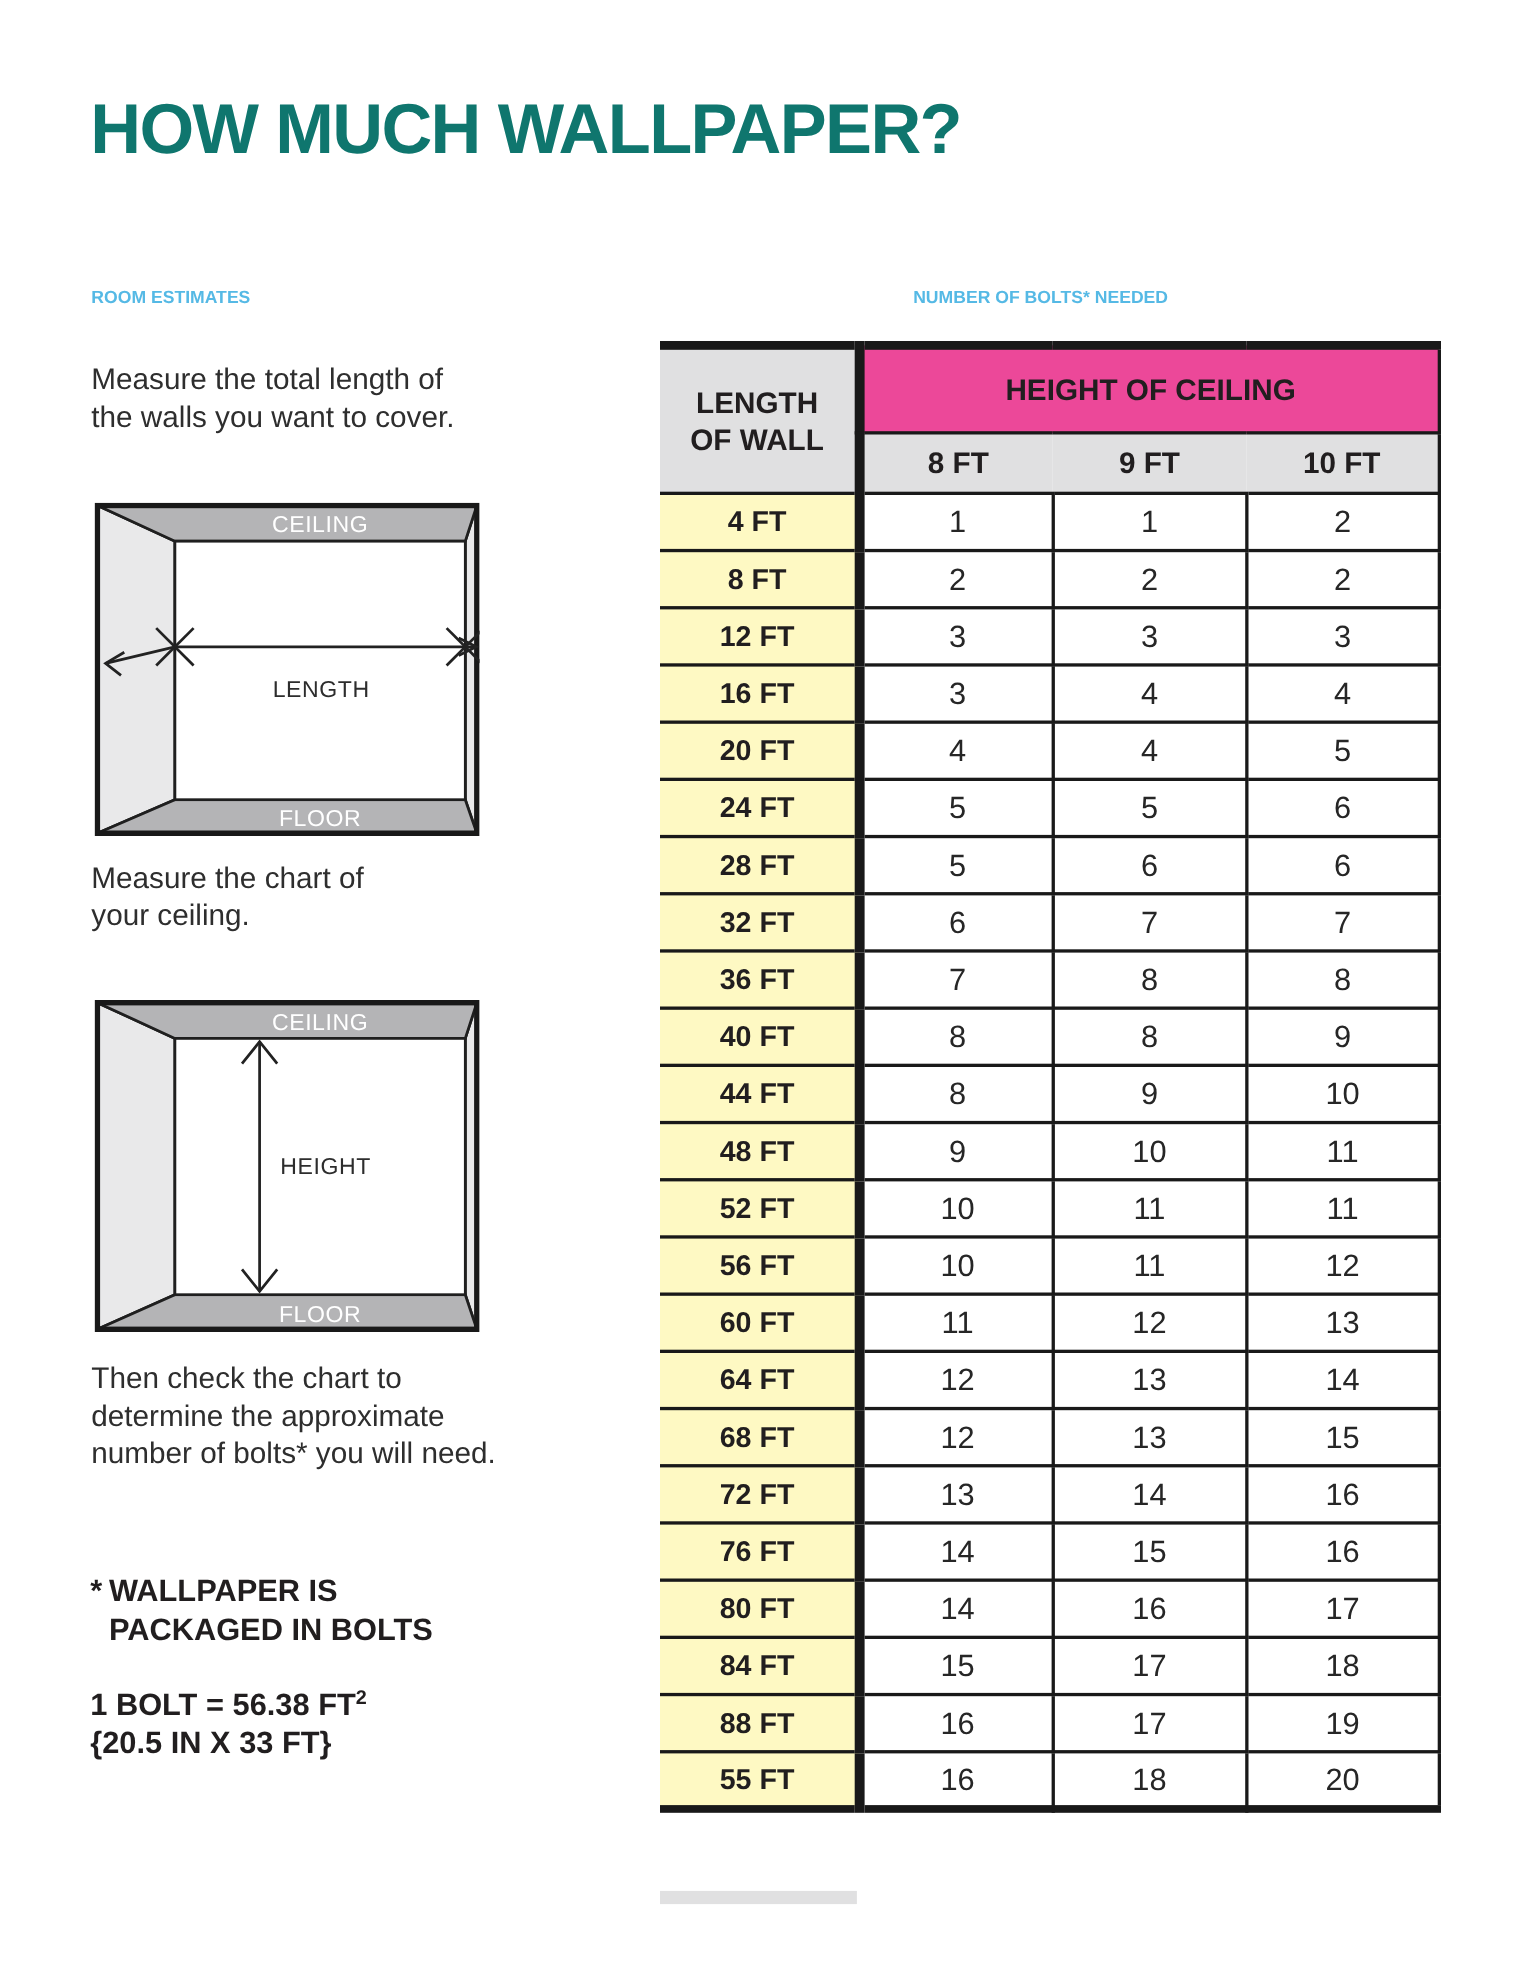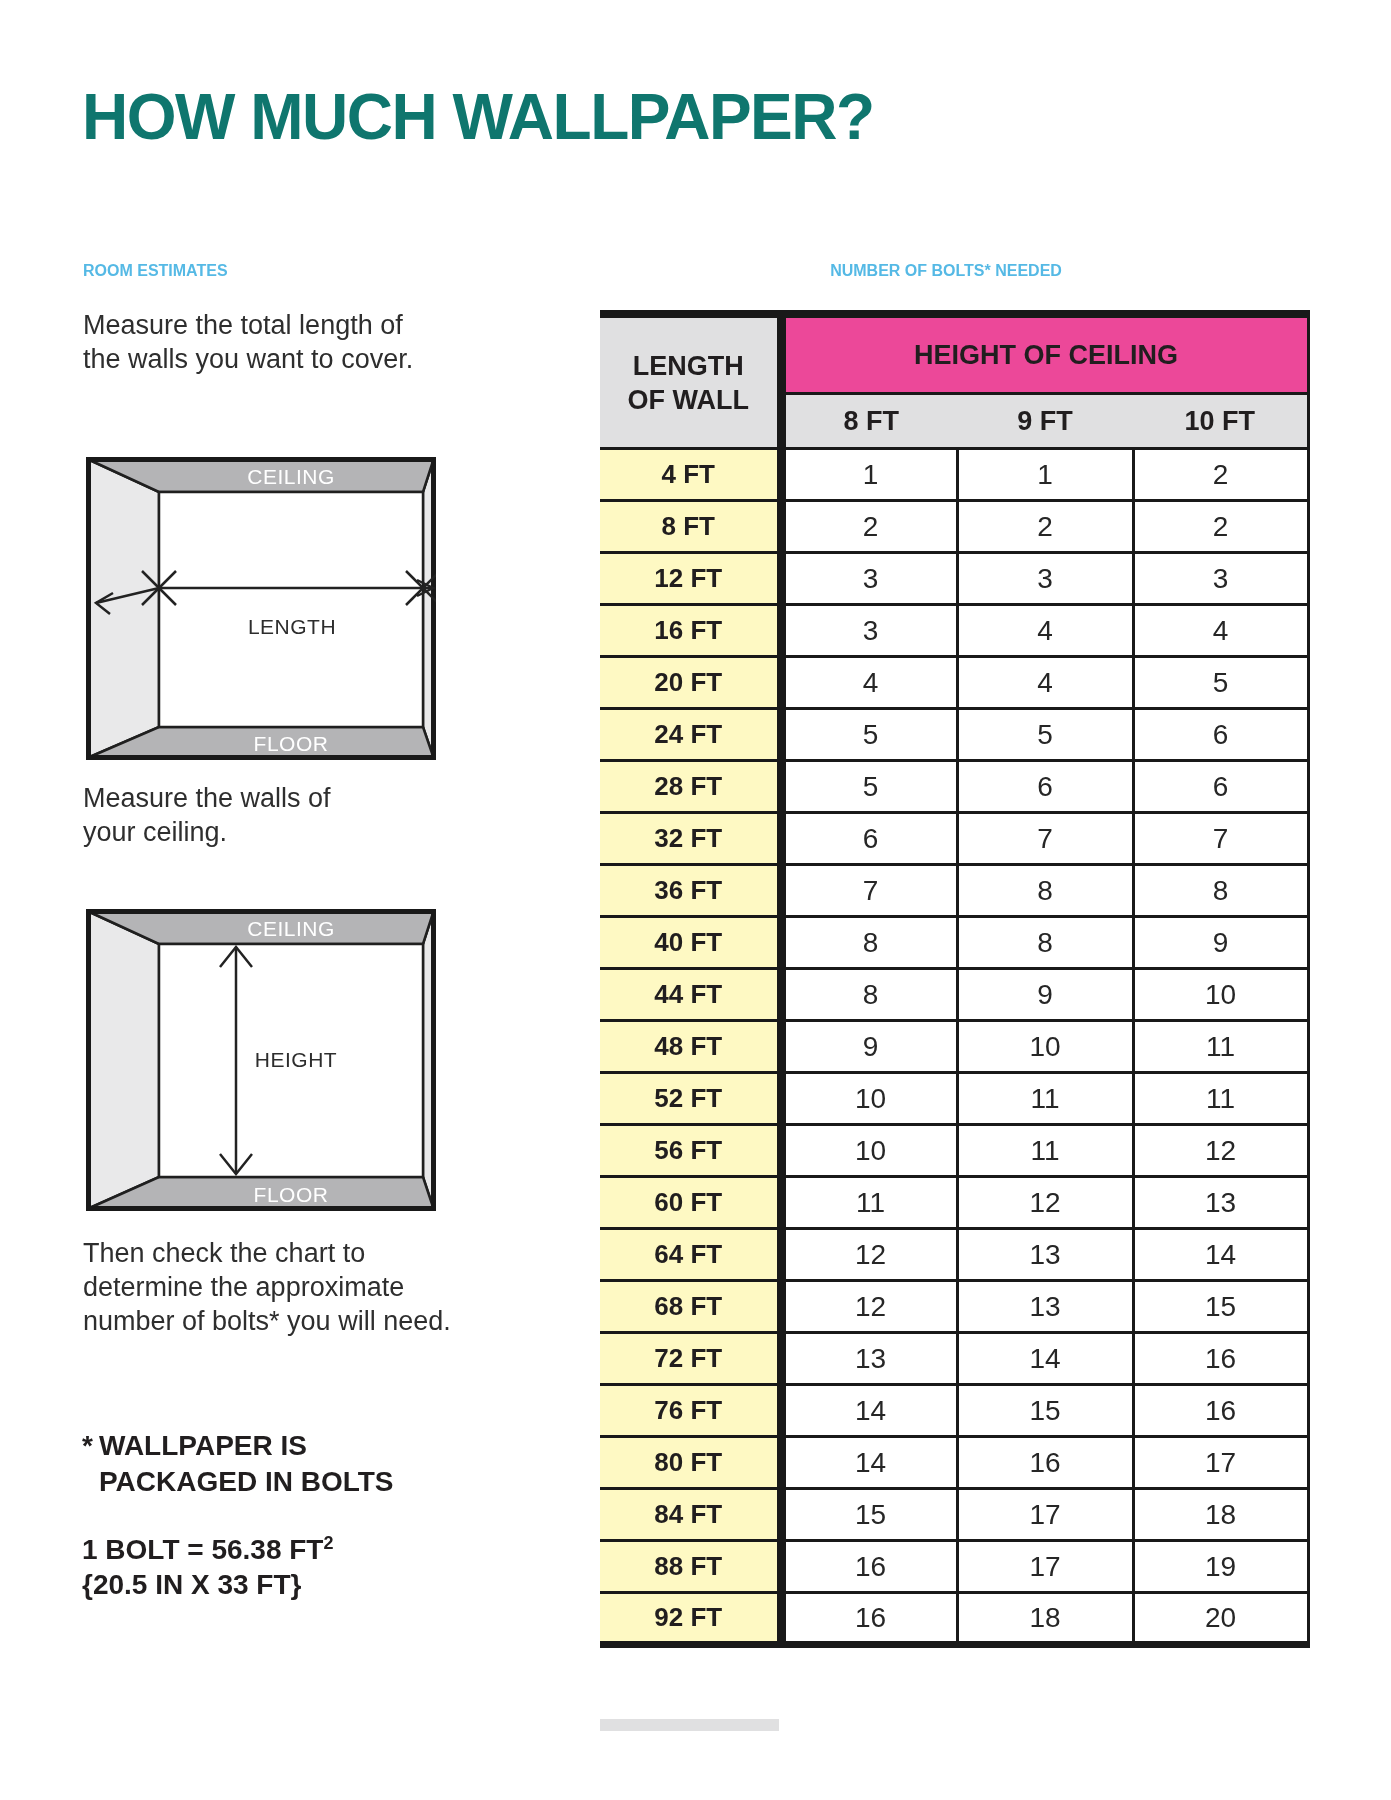--- a/index.html
+++ b/index.html
@@ -10,21 +10,21 @@
   .page-title{
     position:absolute;left:82px;top:80px;
     font-size:64px;font-weight:bold;letter-spacing:-1.5px;color:#0f766e;white-space:nowrap;
   }
   .section-heading{
     position:absolute;top:262px;font-size:16px;font-weight:bold;color:#55b9e5;white-space:nowrap;
   }
   .heading-left{left:83px;}
   .heading-table{left:592px;width:708px;text-align:center;}
   .body-par{position:absolute;left:83px;font-size:27px;line-height:34px;color:#2e2e2e;}
-  .par1{top:308px;}
+  .par1{top:328px;}
   .par2{top:781px;}
   .par3{top:1236px;}
   .diagram{position:absolute;left:86px;width:350px;margin-top:20px;}
   .diagram-1{top:437px;height:303px;}
   .diagram-2{top:889px;height:302px;}
   .diagram svg{display:block;}
   .diagram text{font-family:"Liberation Sans", sans-serif;font-size:21px;letter-spacing:0.5px;}
   .lbl-light{fill:#ffffff;}
   .lbl-dark{fill:#2d2d2d;}
   .footnote{position:absolute;left:82px;top:1428px;font-size:28px;font-weight:bold;color:#211e1f;line-height:36px;}
@@ -97,21 +97,21 @@
       <line x1="337" y1="131" x2="347" y2="131"></line>
       <polyline points="331,123 347,131 331,139"></polyline>
     </g>
     <text class="lbl-light" x="205" y="27" text-anchor="middle">CEILING</text>
     <text class="lbl-dark" x="206" y="177" text-anchor="middle">LENGTH</text>
     <text class="lbl-light" x="205" y="294" text-anchor="middle">FLOOR</text>
   </svg>
 </div>
 
 <div class="body-par par2">
-  <div>Measure the walls of</div>
+  <div>Measure the chart of</div>
   <div>your ceiling.</div>
 </div>
 
 <div class="diagram diagram-2">
   <svg width="350" height="302" viewBox="0 0 350 302">
     <polygon points="2.5,2.5 73,35 73,268 2.5,299.5" fill="#e9e9ea" stroke="#1f1f1f" stroke-width="2.5"></polygon>
     <polygon points="347.5,2.5 337,35 337,268 347.5,299.5" fill="#e9e9ea" stroke="#1f1f1f" stroke-width="2.5"></polygon>
     <polygon points="2.5,2.5 347.5,2.5 337,35 73,35" fill="#b4b4b6" stroke="#1f1f1f" stroke-width="2.5"></polygon>
     <polygon points="2.5,299.5 73,268 337,268 347.5,299.5" fill="#b4b4b6" stroke="#1f1f1f" stroke-width="2.5"></polygon>
     <rect x="73" y="35" width="264" height="233" fill="#ffffff" stroke="#1f1f1f" stroke-width="2.5"></rect>
@@ -297,20 +297,20 @@
         <td>17</td>
         <td>18</td>
       </tr>
       <tr>
         <th class="len">88 FT</th>
         <td>16</td>
         <td>17</td>
         <td>19</td>
       </tr>
       <tr>
-        <th class="len">92 FT</th>
+        <th class="len">55 FT</th>
         <td>16</td>
         <td>18</td>
         <td>20</td>
       </tr>
     </tbody>
 </table>
 <div class="table-foot-strip"></div>
 
 </body></html>

